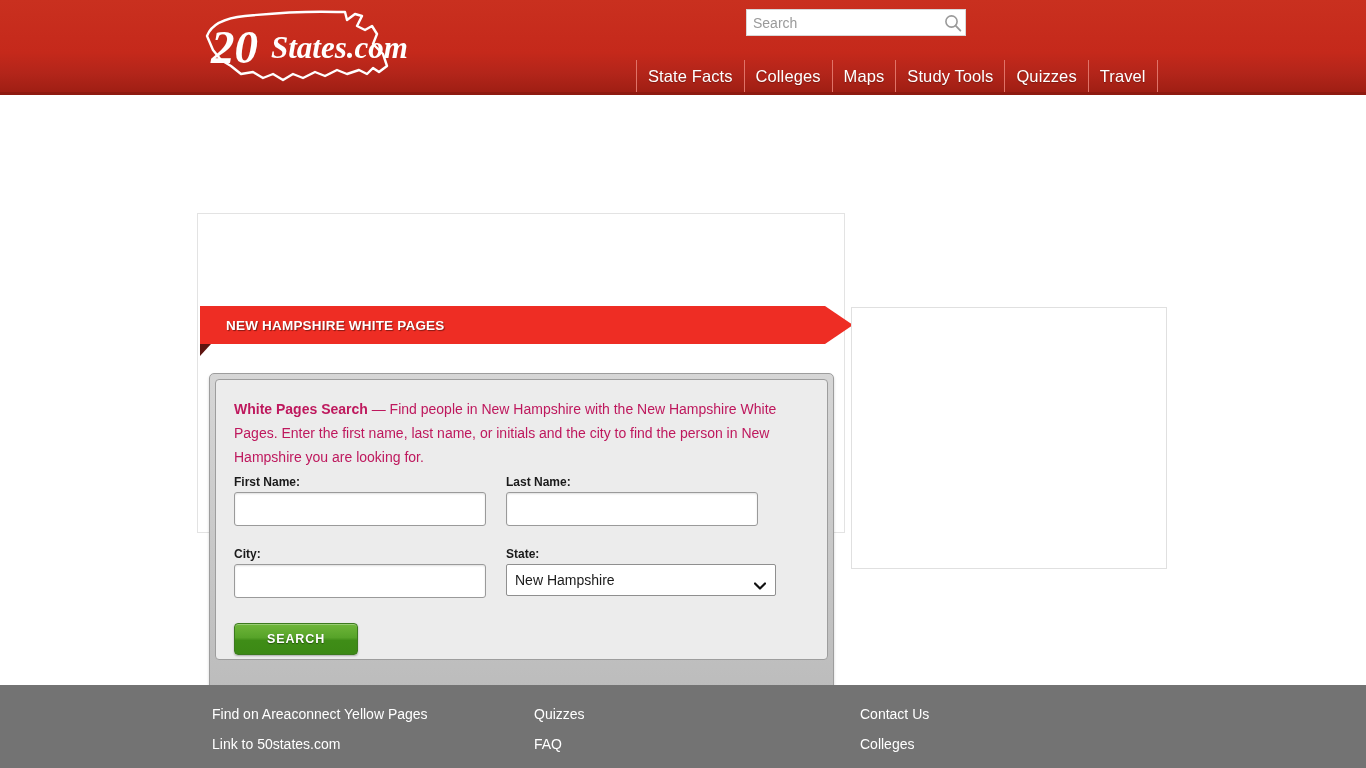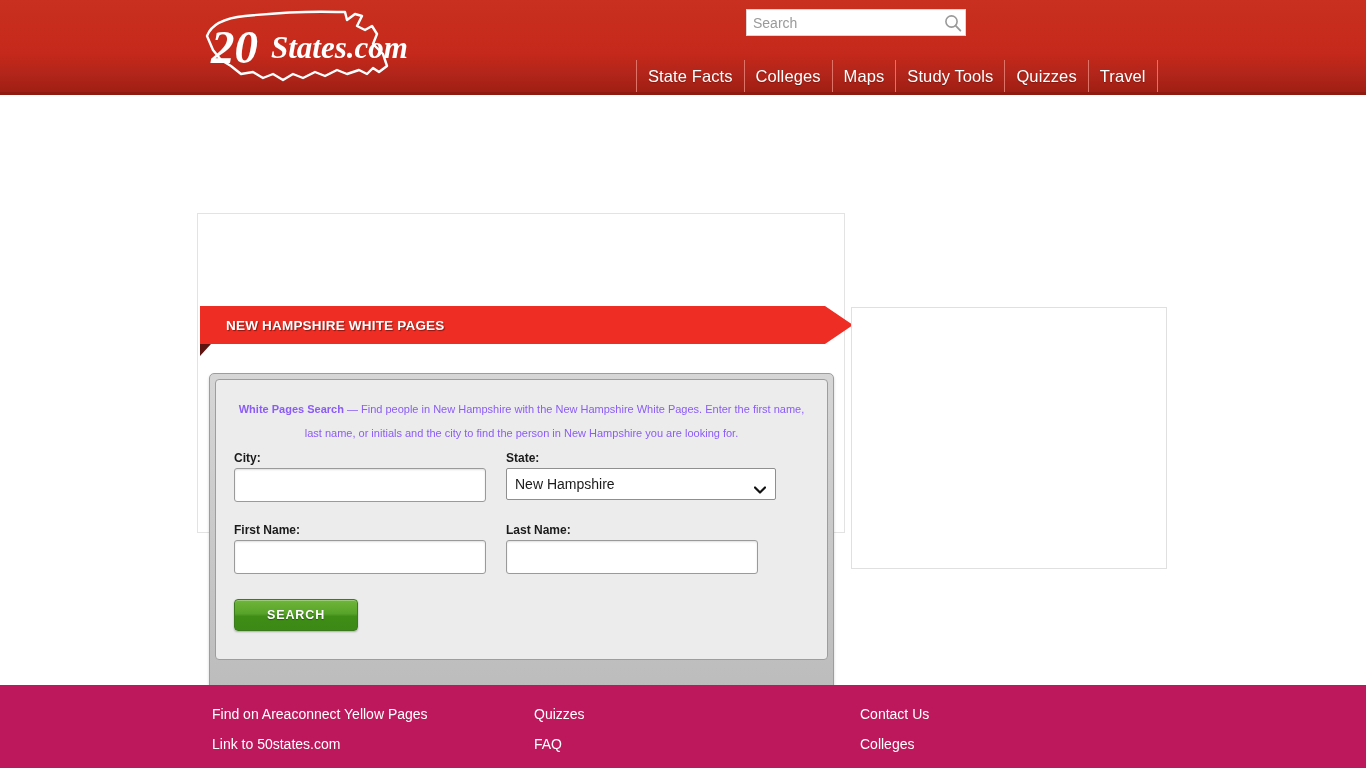--- a/index.html
+++ b/index.html
@@ -191,25 +191,24 @@
   }
   .module-inner {
     height: 281px;
     background: #ececec;
     border: 1px solid #9d9d9d;
     border-radius: 4px;
     padding: 14px 18px 0 18px;
   }
 
   .intro-text {
-    font-size: 11px;
+    font-size: 14px;
     line-height: 24px;
-    color: #8b5cf6;
+    color: #be185d;
     margin: 3px 0 6px 0;
-    text-align: center;
   }
   .intro-text b { font-weight: bold; }
 
   
   .form-row {
     position: relative;
     height: 72px;
   }
   .field {
     position: absolute;
@@ -286,21 +285,21 @@
     border: 1px solid #e0e0e0;
   }
 
   
   .site-footer {
     position: absolute;
     left: 0;
     top: 685px;
     width: 1366px;
     height: 83px;
-    background: #be185d;
+    background: #737373;
   }
   .footer-col {
     position: absolute;
     top: 14px;
   }
   .footer-col.c1 { left: 212px; }
   .footer-col.c2 { left: 534px; }
   .footer-col.c3 { left: 860px; }
   .footer-link {
     display: block;
@@ -384,49 +383,49 @@
   <div class="module">
 
     <div class="module-inner">
 
       <p class="intro-text">
         <b>White Pages Search</b><span> — Find people in New Hampshire with the New Hampshire White Pages. Enter the first name, last name, or initials and the city to find the person in New Hampshire you are looking for.</span>
       </p>
 
       <div class="form-row">
         <div class="field left">
+          <label class="field-label">First Name:</label>
+          <input class="text-input" type="text" placeholder="" style="">
+        </div>
+        <div class="field right">
+          <label class="field-label">Last Name:</label>
+          <input class="text-input" type="text" placeholder="" style="">
+        </div>
+      </div>
+
+      <div class="form-row">
+        <div class="field left">
           <label class="field-label">City:</label>
           <input class="text-input" type="text" placeholder="" style="">
         </div>
         <div class="field right">
           <label class="field-label">State:</label>
           <div class="select-wrap">
             <select class="state-select">
               <option>New Hampshire</option>
             </select>
             <span class="select-chevron">
               <svg width="12" height="8" viewBox="0 0 12 8" aria-hidden="true">
                 <path d="M1 1.5 L6 6.5 L11 1.5" fill="none" stroke="#111" stroke-width="2.2" stroke-linecap="round" stroke-linejoin="round"></path>
               </svg>
             </span>
           </div>
         </div>
       </div>
 
-      <div class="form-row">
-        <div class="field left">
-          <label class="field-label">First Name:</label>
-          <input class="text-input" type="text" placeholder="" style="">
-        </div>
-        <div class="field right">
-          <label class="field-label">Last Name:</label>
-          <input class="text-input" type="text" placeholder="" style="">
-        </div>
-      </div>
-
       <button class="search-button">SEARCH</button>
     </div>
   </div>
 
   <div class="sidebar-slot"></div>
 </div>
 
 <div class="site-footer">
   <div class="footer-col c1">
     <a class="footer-link">Find on Areaconnect Yellow Pages</a>

